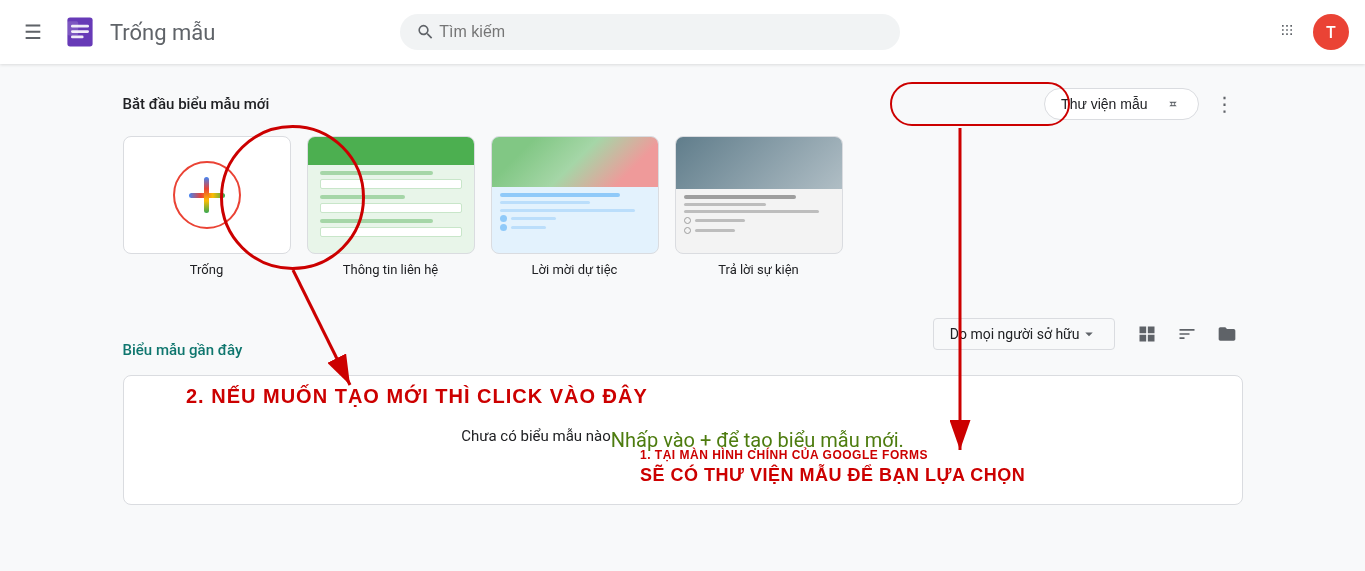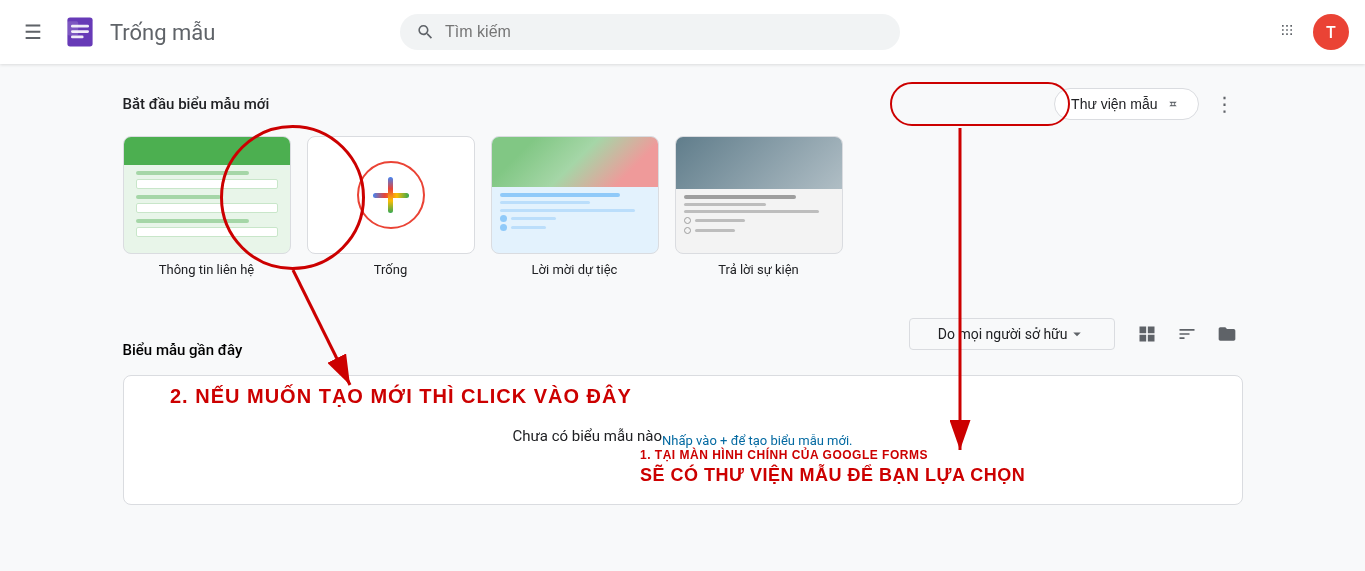--- a/index.html
+++ b/index.html
@@ -53,21 +53,21 @@
       max-width: 500px;
       margin: 0 auto;
     }
     .search-bar input {
       background: transparent;
       border: none;
       outline: none;
       font-size: 16px;
       color: #202124;
       width: 100%;
-      margin-left: 10px;
+      margin-left: 4px;
     }
     .header-right {
       display: flex;
       align-items: center;
       gap: 8px;
       margin-left: auto;
     }
     .grid-icon {
       font-size: 20px;
       color: #5f6368;
@@ -103,21 +103,21 @@
       margin-bottom: 16px;
     }
     .section-title {
       font-size: 15px;
       color: #202124;
       font-weight: 500;
     }
     .template-library-btn {
       display: flex;
       align-items: center;
-      gap: 6px;
+      gap: 16px;
       border: 1px solid #dadce0;
       border-radius: 20px;
       padding: 6px 16px;
       background: white;
       cursor: pointer;
       font-size: 14px;
       color: #202124;
     }
     .more-icon {
       font-size: 20px;
@@ -263,39 +263,39 @@
       margin-top: 8px;
     }
     .recent-header {
       display: flex;
       align-items: center;
       justify-content: space-between;
       margin-bottom: 16px;
     }
     .recent-title {
       font-size: 15px;
-      color: #000000;
+      color: #0f766e;
       font-weight: 500;
       margin-top: 32px;
     }
     .recent-controls {
       display: flex;
       align-items: center;
       gap: 16px;
     }
     .owner-dropdown {
       display: flex;
       align-items: center;
       gap: 0;
       font-size: 14px;
       color: #202124;
       cursor: pointer;
       border: 1px solid #dadce0;
       border-radius: 4px;
-      padding: 6px 28px;
+      padding: 6px 16px;
     }
     .view-icons {
       display: flex;
       gap: 8px;
       align-items: center;
     }
     .view-icon {
       width: 32px;
       height: 32px;
       display: flex;
@@ -318,31 +318,31 @@
       flex-direction: row;
       align-items: center;
       justify-content: center;
     }
     .empty-title {
       font-size: 15px;
       color: #202124;
       margin-bottom: 8px;
     }
     .empty-subtitle {
-      font-size: 13px;
-      color: #0369a1;
+      font-size: 20px;
+      color: #4d7c0f;
     }
     .annotation-text-1 {
       position: absolute;
       font-size: 20px;
       font-weight: 900;
       color: #cc0000;
       font-family: Arial Black, Arial, sans-serif;
       top: 385px;
-      left: 170px;
+      left: 186px;
       text-transform: uppercase;
       letter-spacing: 1px;
       white-space: nowrap;
     }
 
     
     .blank-circle-overlay {
       position: absolute;
       top: 125px;
       left: 220px;
@@ -428,41 +428,41 @@
           <svg width="18" height="18" viewBox="0 0 24 24" fill="#5f6368">
             <path d="M7 15l5-5 5 5H7zm0-6l5 5 5-5H7z"></path>
           </svg>
         </button>
         <span class="more-icon">⋮</span>
       </div>
     </div>
 
     <div class="templates-grid">
 
+      <div class="template-card blank-card">
+        <div class="template-thumbnail">
+          <div class="plus-circle">
+            <div class="plus-h" style="background: linear-gradient(90deg, #4285f4 0%, #ea4335 33%, #fbbc04 66%, #34a853 100%);"></div>
+            <div class="plus-v" style="background: linear-gradient(180deg, #4285f4 0%, #ea4335 33%, #fbbc04 66%, #34a853 100%);"></div>
+          </div>
+        </div>
+        <span class="template-label">Trống</span>
+      </div>
+
       <div class="template-card">
         <div class="template-thumbnail contact-thumbnail">
           <div class="form-header-bar"></div>
           <div class="form-line medium"></div>
           <div class="form-input-box"></div>
           <div class="form-line short"></div>
           <div class="form-input-box"></div>
           <div class="form-line medium"></div>
           <div class="form-input-box"></div>
         </div>
         <span class="template-label">Thông tin liên hệ</span>
-      </div>
-
-      <div class="template-card blank-card">
-        <div class="template-thumbnail">
-          <div class="plus-circle">
-            <div class="plus-h" style="background: linear-gradient(90deg, #4285f4 0%, #ea4335 33%, #fbbc04 66%, #34a853 100%);"></div>
-            <div class="plus-v" style="background: linear-gradient(180deg, #4285f4 0%, #ea4335 33%, #fbbc04 66%, #34a853 100%);"></div>
-          </div>
-        </div>
-        <span class="template-label">Trống</span>
       </div>
 
       <div class="template-card">
         <div class="template-thumbnail party-thumbnail">
           <div class="party-img"></div>
           <div class="party-content">
             <div style="height:4px;width:80%;background:#90caf9;border-radius:2px;margin-bottom:4px;"></div>
             <div style="height:3px;width:60%;background:#bbdefb;border-radius:2px;margin-bottom:5px;"></div>
             <div style="height:3px;width:90%;background:#bbdefb;border-radius:2px;margin-bottom:3px;"></div>
             <div style="display:flex;align-items:center;gap:4px;margin-bottom:2px;">

